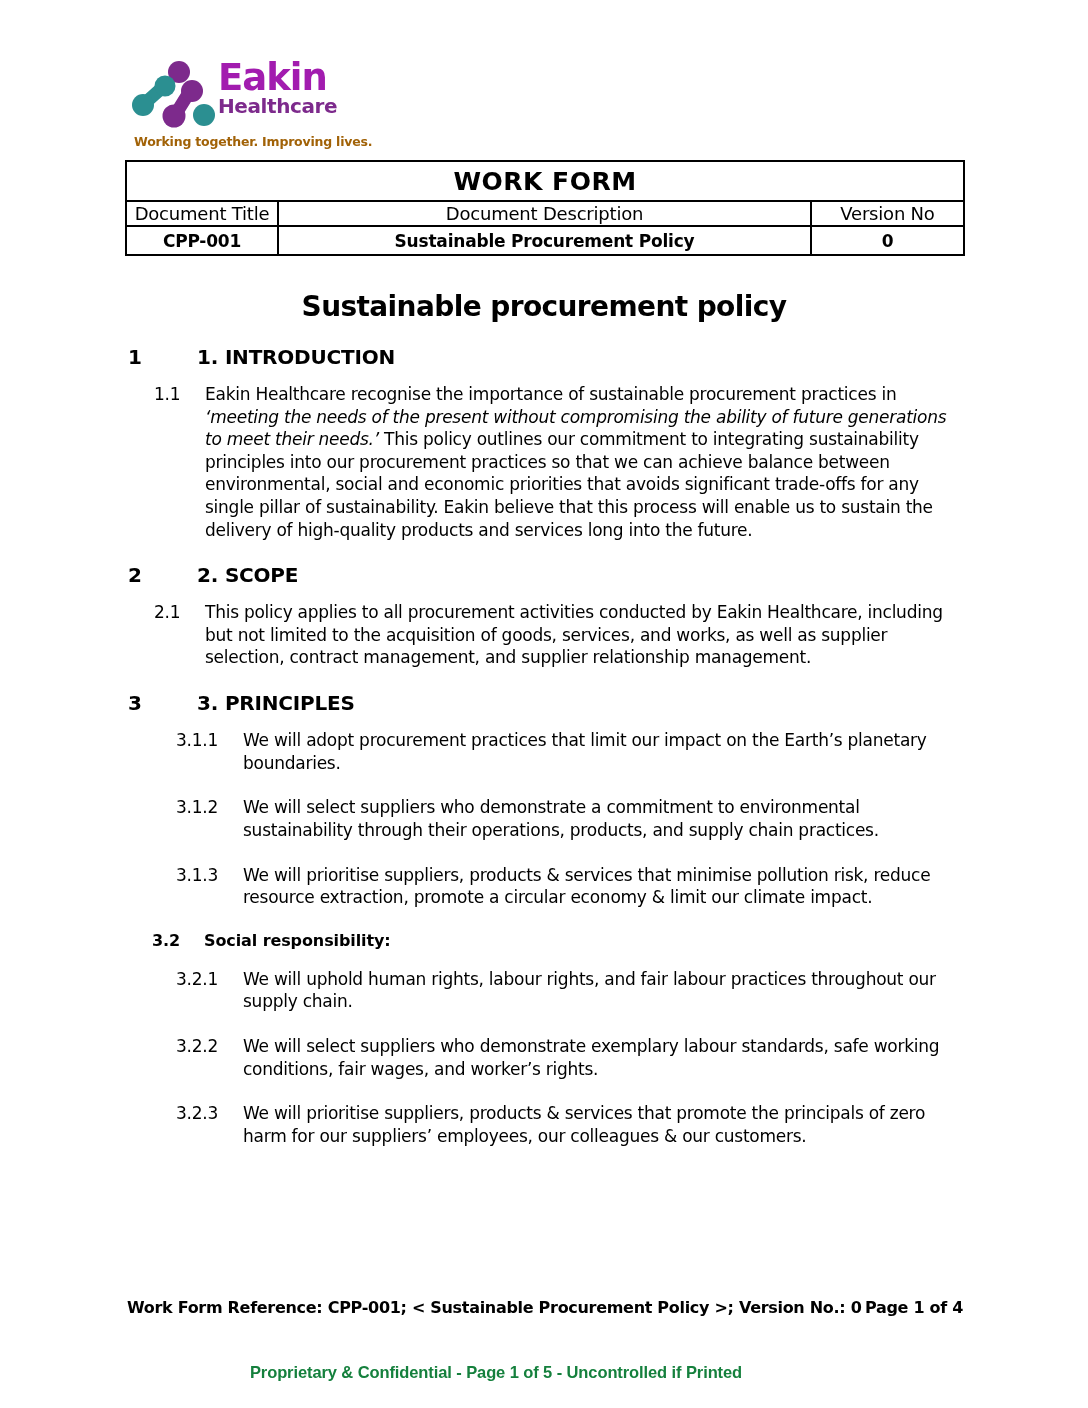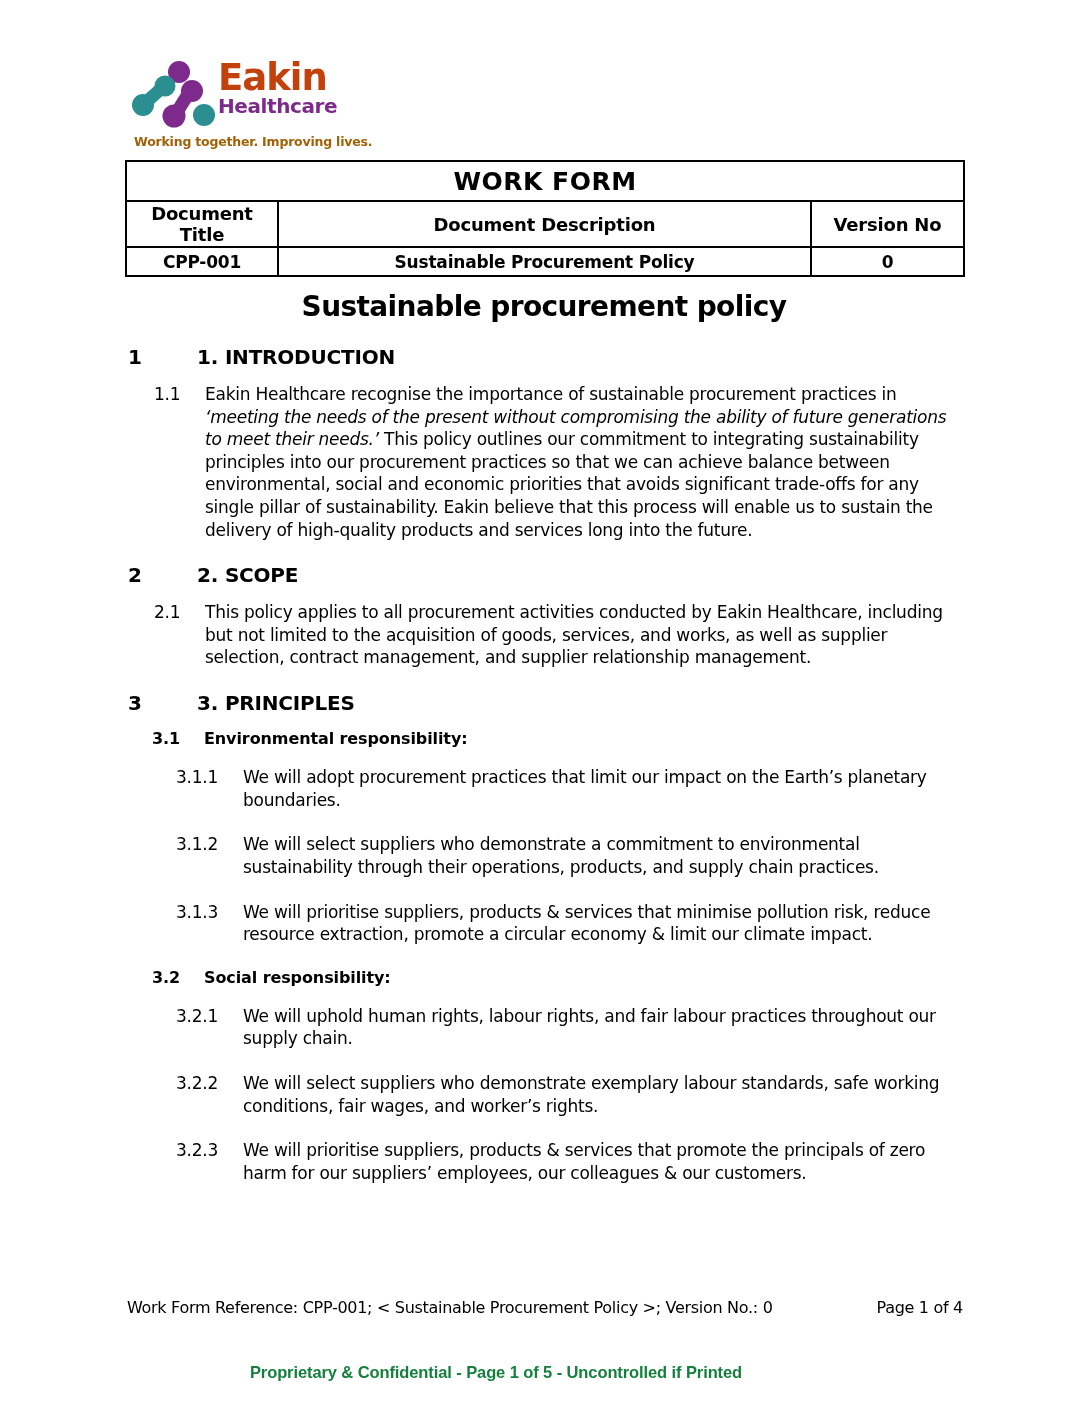--- a/index.html
+++ b/index.html
@@ -43,21 +43,21 @@
     position: absolute;
     left: 88px;
     top: 4px;
     line-height: 1;
   }
   .logo-eakin {
     font-family: "DejaVu Sans", sans-serif;
     font-weight: bold;
     font-size: 37px;
     letter-spacing: -1px;
-    color: #c2410c;
+    color: #a21caf;
     display: block;
     line-height: 0.98;
   }
   .logo-healthcare {
     font-family: "DejaVu Sans", sans-serif;
     font-weight: bold;
     font-size: 20px;
     letter-spacing: -0.4px;
     color: #7d2a8c;
     display: block;
@@ -93,21 +93,21 @@
   }
   .ht-title-cell {
     font-size: 25px;
     font-weight: bold;
     height: 40px;
     letter-spacing: 0.5px;
     border-radius: 8px;
   }
   .ht-head {
     font-size: 18px;
-    font-weight: bold;
+    font-weight: normal;
     height: 22px;
     letter-spacing: -0.2px;
   }
   .ht-val {
     font-size: 17px;
     font-weight: bold;
     height: 29px;
     letter-spacing: -0.2px;
   }
   .col-a { width: 152px; }
@@ -184,20 +184,21 @@
     position: absolute;
     left: 127px;
     top: 1298px;
     width: 836px;
     display: flex;
     justify-content: space-between;
     align-items: flex-start;
     font-family: "DejaVu Sans", sans-serif;
     font-size: 16px;
     letter-spacing: -0.3px;
+    font-weight: bold;
   }
   .footer-ref { white-space: nowrap; }
   .footer-page { white-space: nowrap; }
 
   .confidential {
     position: absolute;
     left: 0;
     top: 1363px;
     width: 992px;
     text-align: center;
@@ -274,24 +275,20 @@
     <div class="para">
       <span class="num">2.1</span>
       <span class="txt">This policy applies to all procurement activities conducted by Eakin Healthcare, including but not limited to the acquisition of goods, services, and works, as well as supplier selection, contract management, and supplier relationship management.</span>
     </div>
 
     <div class="h1 gap-top">
       <span class="num">3</span>
       <span class="txt">3. PRINCIPLES</span>
     </div>
 
-    <div class="h2">
-      <span class="num">3.1</span>
-      <span class="txt">Environmental responsibility:</span>
-    </div>
     <div class="para lvl3">
       <span class="num">3.1.1</span>
       <span class="txt">We will adopt procurement practices that limit our impact on the Earth’s planetary boundaries.</span>
     </div>
     <div class="para lvl3">
       <span class="num">3.1.2</span>
       <span class="txt">We will select suppliers who demonstrate a commitment to environmental sustainability through their operations, products, and supply chain practices.</span>
     </div>
     <div class="para lvl3">
       <span class="num">3.1.3</span>

